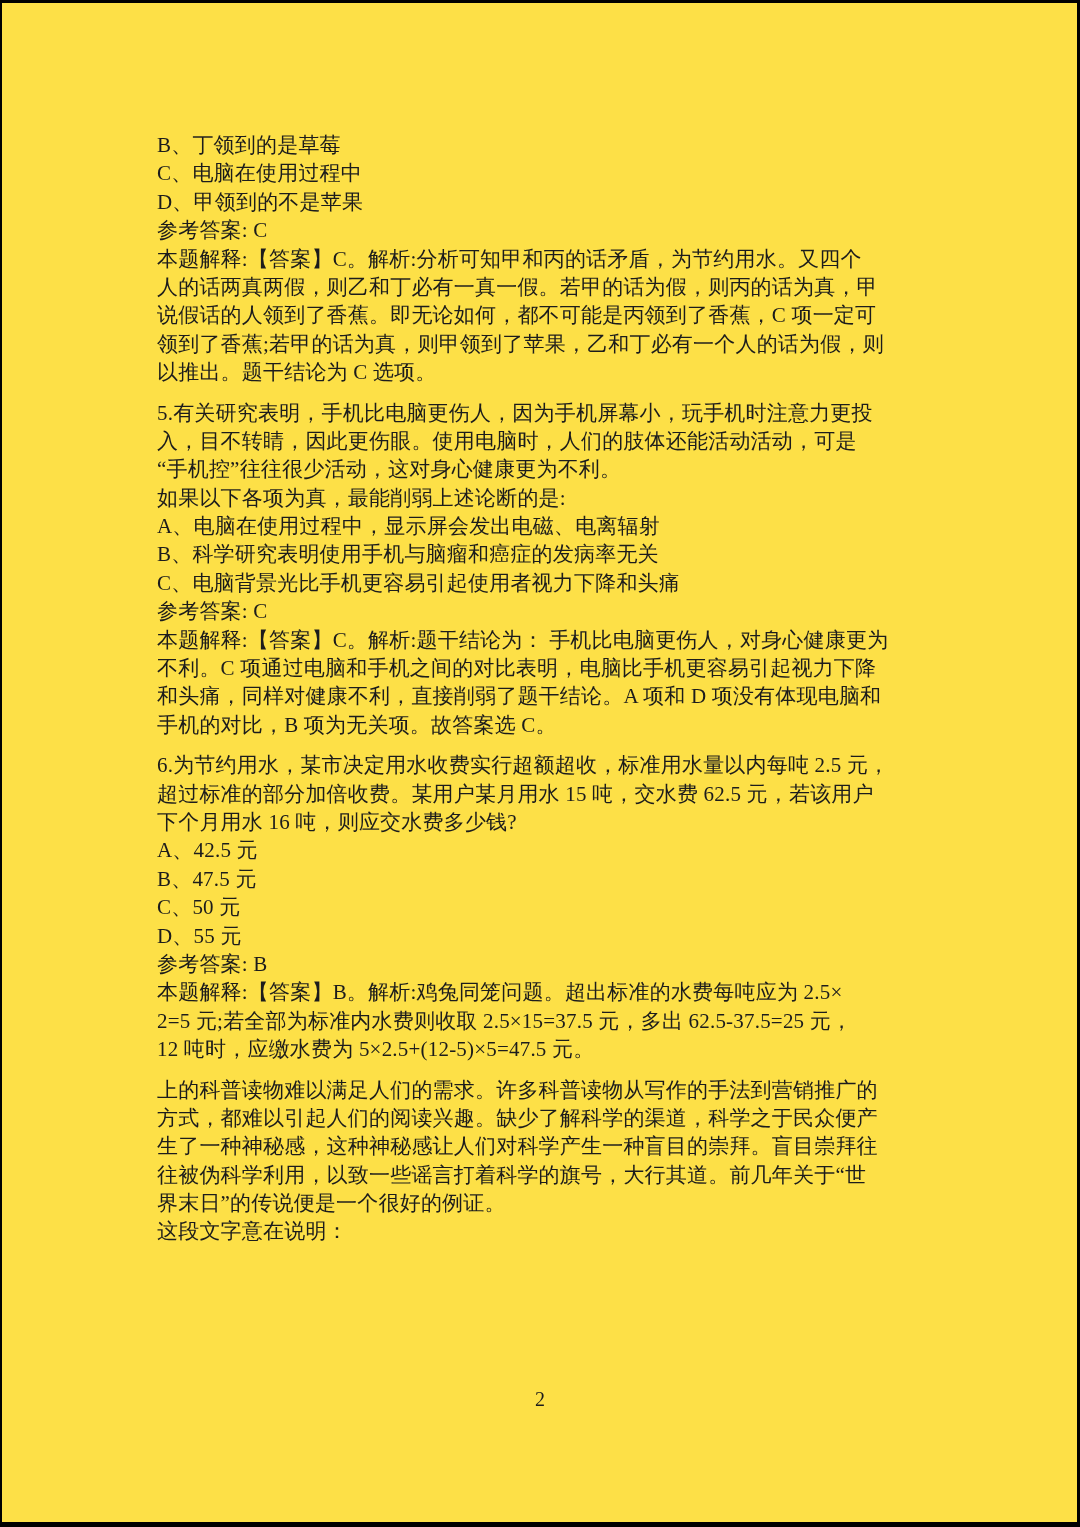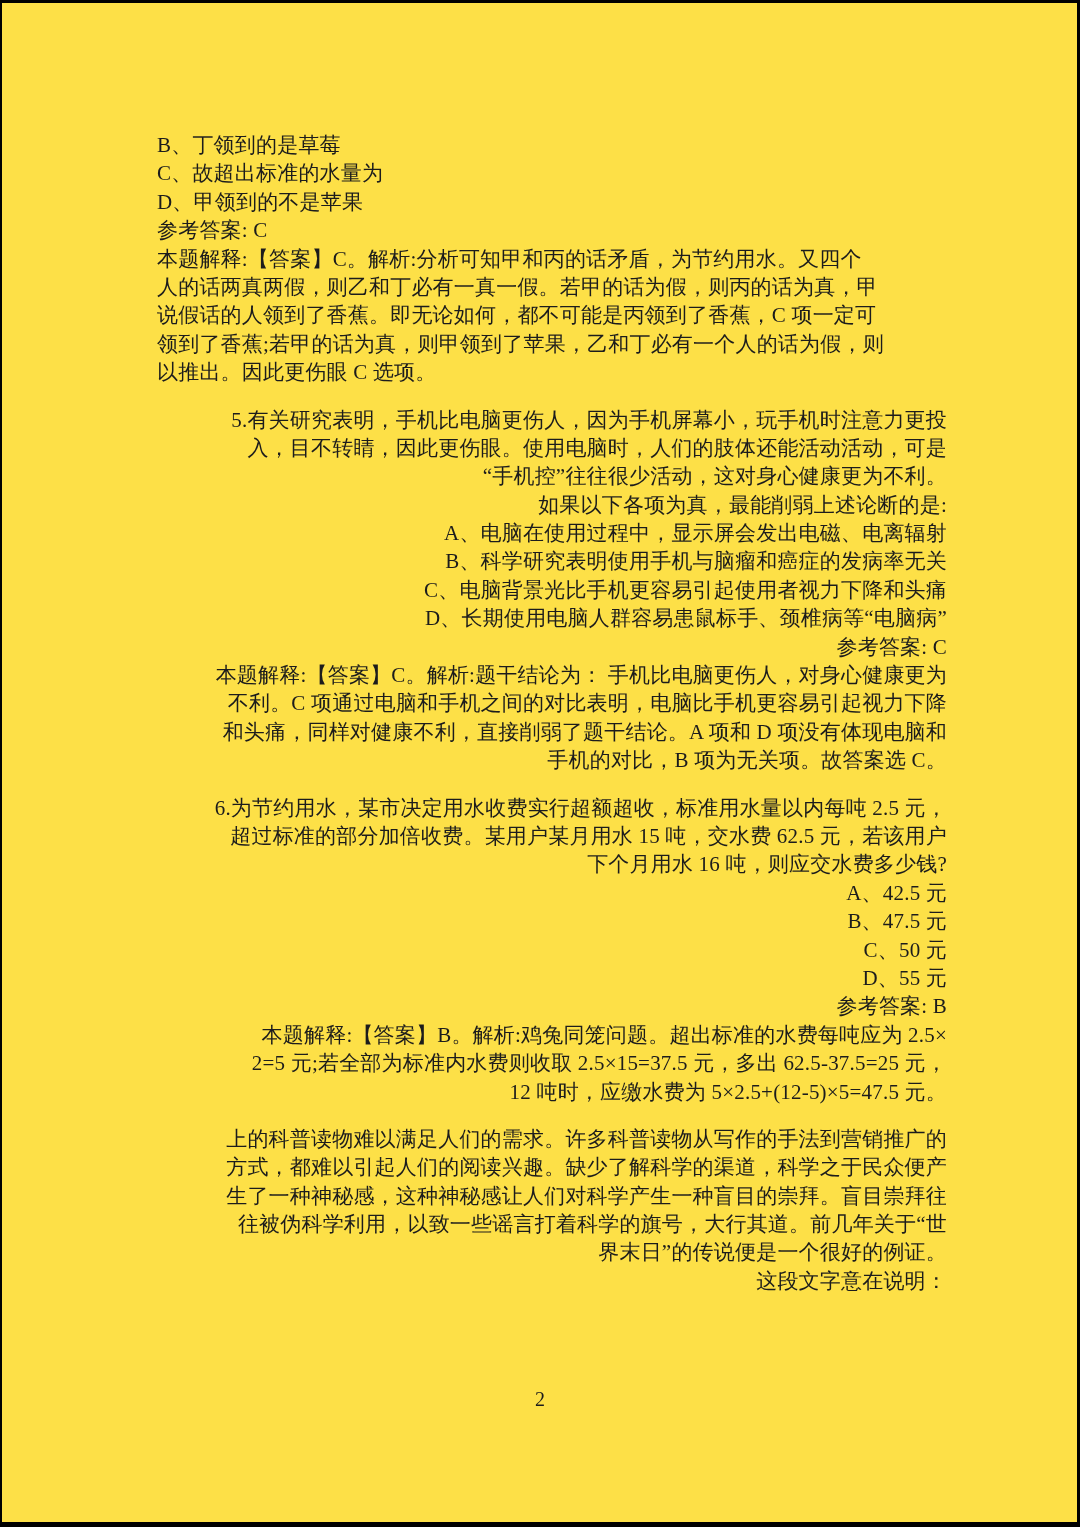--- a/index.html
+++ b/index.html
@@ -28,22 +28,21 @@
     position: absolute;
     left: 157px;
     top: 131px;
     width: 790px;
     font-size: 21px;
     line-height: 28.4px;
     text-align: left;
     letter-spacing: 0.2px;
   }
   .block + .block {
-    margin-top: 19px; 
-    text-align: right;
+    margin-top: 12px; 
   }
   .line {
     height: 28.4px;
     white-space: pre;
   }
   .page-number {
     position: absolute;
     left: 0;
     top: 1385px;
     width: 1080px;
@@ -53,38 +52,37 @@
   }
 </style>
 </head>
 <body>
 
 <div class="page">
   <div class="page-frame"></div>
   <div class="doc-text">
       <div class="block">
         <div class="line">B、丁领到的是草莓</div>
-        <div class="line">C、故超出标准的水量为</div>
+        <div class="line">C、电脑在使用过程中</div>
         <div class="line">D、甲领到的不是苹果</div>
         <div class="line">参考答案: C</div>
         <div class="line">本题解释:【答案】C。解析:分析可知甲和丙的话矛盾，为节约用水。又四个</div>
         <div class="line">人的话两真两假，则乙和丁必有一真一假。若甲的话为假，则丙的话为真，甲</div>
         <div class="line">说假话的人领到了香蕉。即无论如何，都不可能是丙领到了香蕉，C 项一定可</div>
         <div class="line">领到了香蕉;若甲的话为真，则甲领到了苹果，乙和丁必有一个人的话为假，则</div>
-        <div class="line">以推出。因此更伤眼 C 选项。</div>
+        <div class="line">以推出。题干结论为 C 选项。</div>
       </div>
       <div class="block">
         <div class="line">5.有关研究表明，手机比电脑更伤人，因为手机屏幕小，玩手机时注意力更投</div>
         <div class="line">入，目不转睛，因此更伤眼。使用电脑时，人们的肢体还能活动活动，可是</div>
         <div class="line">“手机控”往往很少活动，这对身心健康更为不利。</div>
         <div class="line">如果以下各项为真，最能削弱上述论断的是:</div>
         <div class="line">A、电脑在使用过程中，显示屏会发出电磁、电离辐射</div>
         <div class="line">B、科学研究表明使用手机与脑瘤和癌症的发病率无关</div>
         <div class="line">C、电脑背景光比手机更容易引起使用者视力下降和头痛</div>
-        <div class="line">D、长期使用电脑人群容易患鼠标手、颈椎病等“电脑病”</div>
         <div class="line">参考答案: C</div>
         <div class="line">本题解释:【答案】C。解析:题干结论为： 手机比电脑更伤人，对身心健康更为</div>
         <div class="line">不利。C 项通过电脑和手机之间的对比表明，电脑比手机更容易引起视力下降</div>
         <div class="line">和头痛，同样对健康不利，直接削弱了题干结论。A 项和 D 项没有体现电脑和</div>
         <div class="line">手机的对比，B 项为无关项。故答案选 C。</div>
       </div>
       <div class="block">
         <div class="line">6.为节约用水，某市决定用水收费实行超额超收，标准用水量以内每吨 2.5 元，</div>
         <div class="line">超过标准的部分加倍收费。某用户某月用水 15 吨，交水费 62.5 元，若该用户</div>
         <div class="line">下个月用水 16 吨，则应交水费多少钱?</div>

